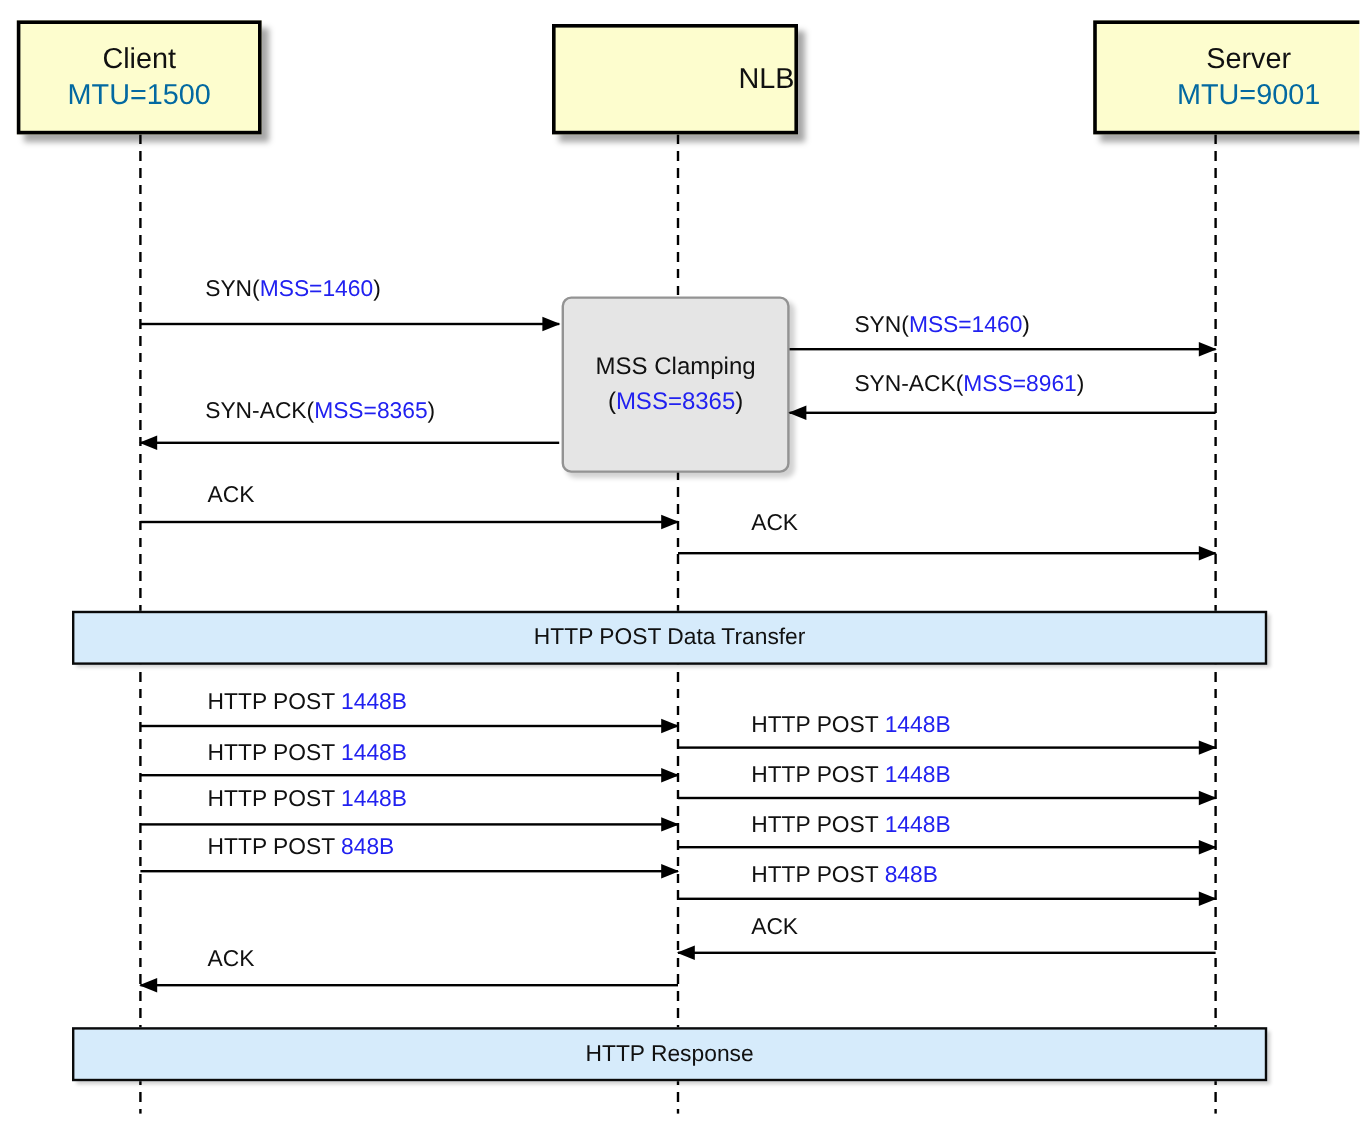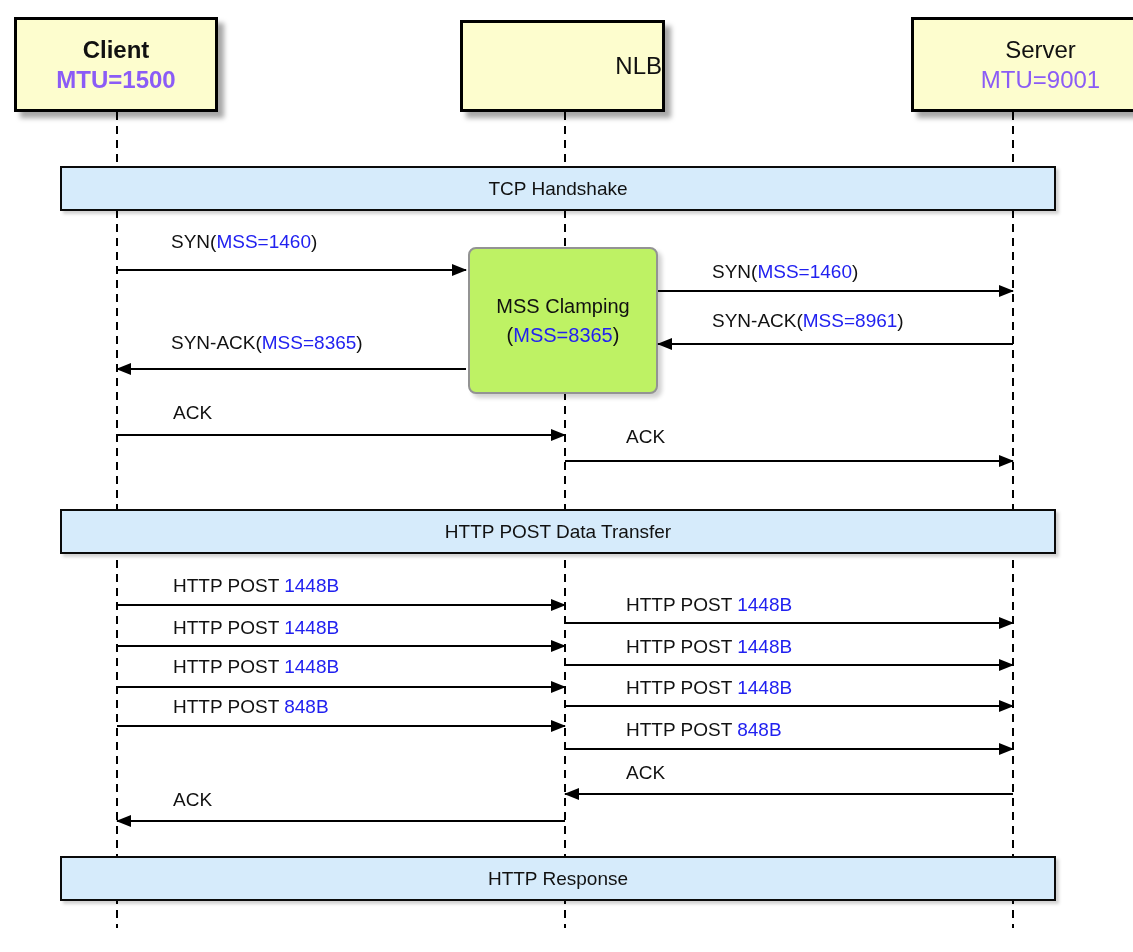--- a/index.html
+++ b/index.html
@@ -22,40 +22,40 @@
   
   .actor{
     position:absolute;
     background:#FDFDCE;
     border:3px solid #000;
     box-shadow:6px 6px 5px rgba(0,0,0,0.35);
     display:flex;flex-direction:column;align-items:center;justify-content:center;
     text-align:center;line-height:1.25;
     font-size:24px;
   }
-  .actor .mtu{color:#8b5cf6;}
-  .a-client{left:14px;top:17px;width:198px;height:89px;font-weight:bold;}
+  .actor .mtu{color:#0369a1;}
+  .a-client{left:14px;top:17px;width:198px;height:89px;}
   .a-nlb{left:460px;top:20px;width:199px;height:86px;align-items:flex-end;}
   .a-server{left:911px;top:17px;width:197px;height:89px;padding-left:28px;}
   
   .section{
     position:absolute;left:60px;width:992px;height:41px;
     background:#D6EBFB;
     border:2px solid #0a0a0a;
     box-shadow:3px 3px 3px rgba(0,0,0,0.18);
     display:flex;align-items:center;justify-content:center;
     font-size:19px;
   }
   .s-1{top:166px;}
   .s-2{top:509px;}
   .s-3{top:856px;}
   
   .note{
     position:absolute;left:468px;top:247px;width:186px;height:143px;
-    background:#bef264;
+    background:#e5e5e5;
     border:2px solid #939393;
     border-radius:8px;
     box-shadow:4px 4px 4px rgba(0,0,0,0.18);
     display:flex;flex-direction:column;align-items:center;justify-content:center;
     font-size:20px;line-height:1.45;text-align:left;
   }
   
   .msg{
     position:absolute;font-size:19px;white-space:nowrap;margin-left:26px;
   }
@@ -85,23 +85,20 @@
     <div class="mtu">MTU=1500</div>
   </div>
   <div class="actor a-nlb">
     <div>NLB</div>
   </div>
   <div class="actor a-server">
     <div>Server</div>
     <div class="mtu">MTU=9001</div>
   </div>
 
-  <div class="section s-1">
-    <span>TCP Handshake</span>
-  </div>
   <div class="section s-2">
     <span>HTTP POST Data Transfer</span>
   </div>
   <div class="section s-3">
     <span>HTTP Response</span>
   </div>
 
   <div class="note">
     <div>MSS Clamping</div>
     <div><span>(</span><span class="v">MSS=8365</span><span>)</span></div>

